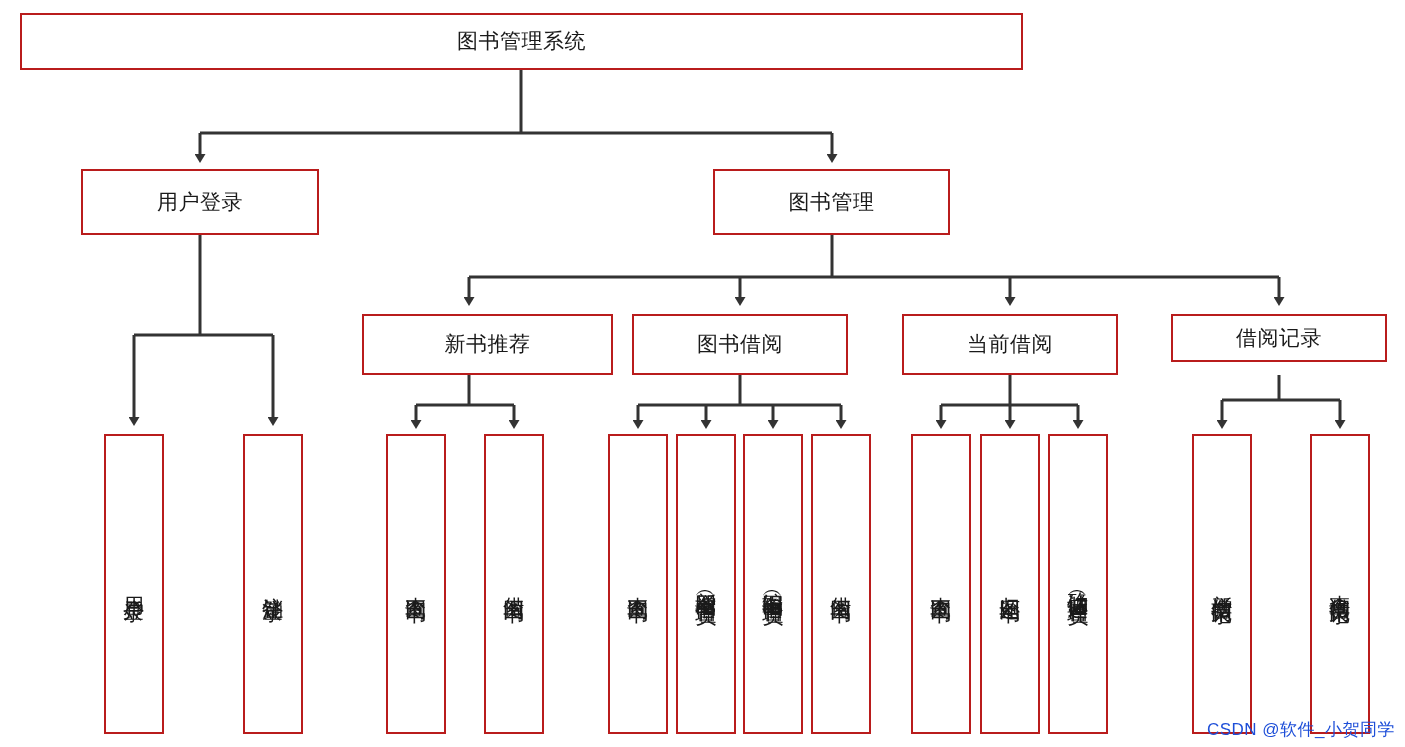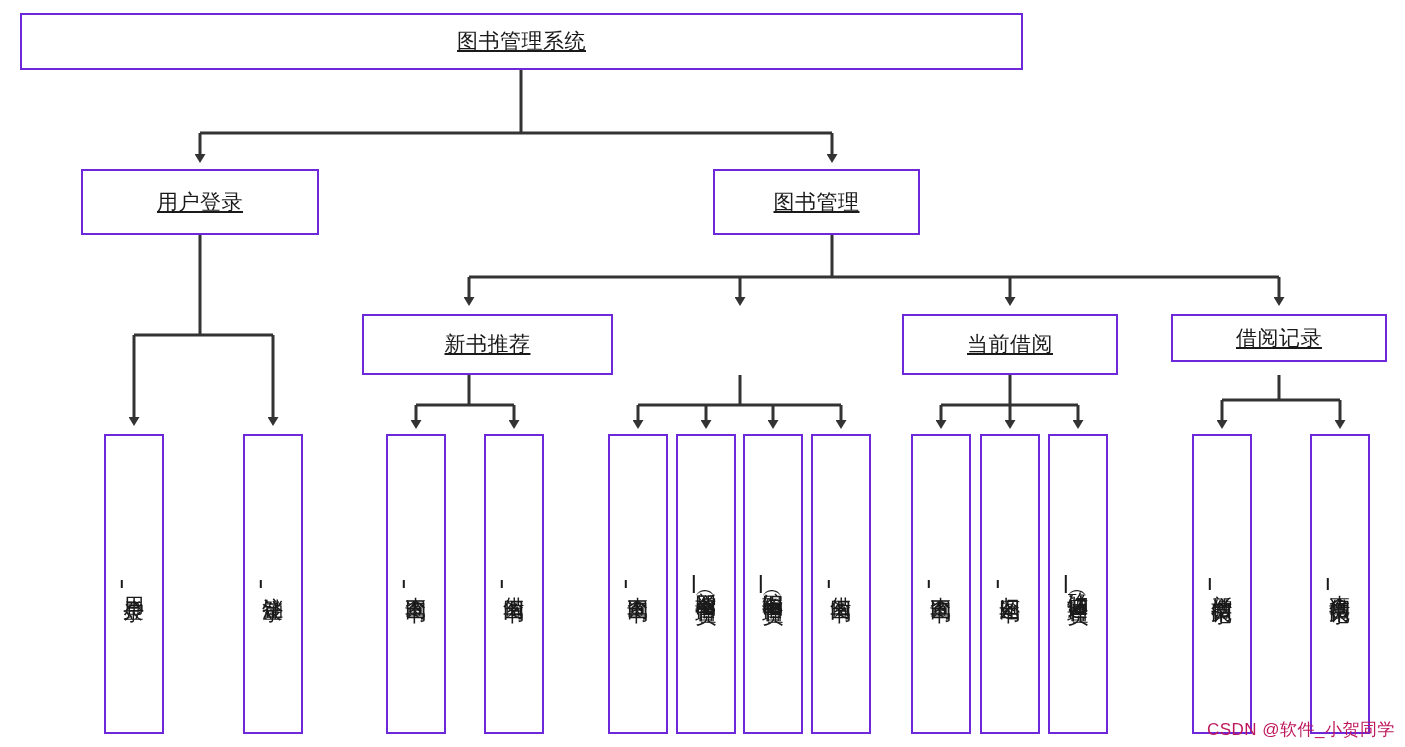--- a/index.html
+++ b/index.html
@@ -23,27 +23,26 @@
     left: 0;
     top: 0;
     width: 1405px;
     height: 747px;
     pointer-events: none;
   }
   .node {
     position: absolute;
     box-sizing: border-box;
     background: #ffffff;
-    border: 2px solid #6d28d9;
+    border: 2px solid #b91c1c;
     display: flex;
     align-items: center;
     justify-content: center;
     color: #1a1a1a;
     z-index: 2;
-    text-decoration: underline;
   }
   .node .label {
     display: block;
     text-align: center;
     line-height: 1.15;
     letter-spacing: 0.5px;
   }
   
   .node.h .label {
     font-size: 21px;
@@ -62,21 +61,21 @@
     line-height: 1.22;
     letter-spacing: 2px;
     white-space: nowrap;
     max-height: 100%;
   }
   .watermark {
     position: absolute;
     right: 10px;
     bottom: 6px;
     font-size: 17px;
-    color: #be185d;
+    color: #1d4ed8;
     white-space: nowrap;
     z-index: 3;
     letter-spacing: 0.5px;
   }
 </style>
 </head>
 <body>
 
 <div id="canvas">
 
@@ -130,27 +129,30 @@
     </g>
   </svg>
 
   <div class="node h" style="left:20px; top:13px; width:1003px; height:57px;">
     <span class="label">图书管理系统</span>
   </div>
 
   <div class="node h" style="left:81px; top:169px; width:238px; height:66px;">
     <span class="label">用户登录</span>
   </div>
-  <div class="node h" style="left:713px; top:169px; width:207px; height:66px;">
+  <div class="node h" style="left:713px; top:169px; width:237px; height:66px;">
     <span class="label">图书管理</span>
   </div>
 
   <div class="node h" style="left:362px; top:314px; width:251px; height:61px;">
     <span class="label">新书推荐</span>
   </div>
+  <div class="node h" style="left:632px; top:314px; width:216px; height:61px;">
+    <span class="label">图书借阅</span>
+  </div>
   <div class="node h" style="left:902px; top:314px; width:216px; height:61px;">
     <span class="label">当前借阅</span>
   </div>
   <div class="node h" style="left:1171px; top:314px; width:216px; height:48px;">
     <span class="label">借阅记录</span>
   </div>
 
   <div class="node v" style="left:104px; top:434px; width:60px; height:300px;">
     <span class="label">用户登录</span>
   </div>

